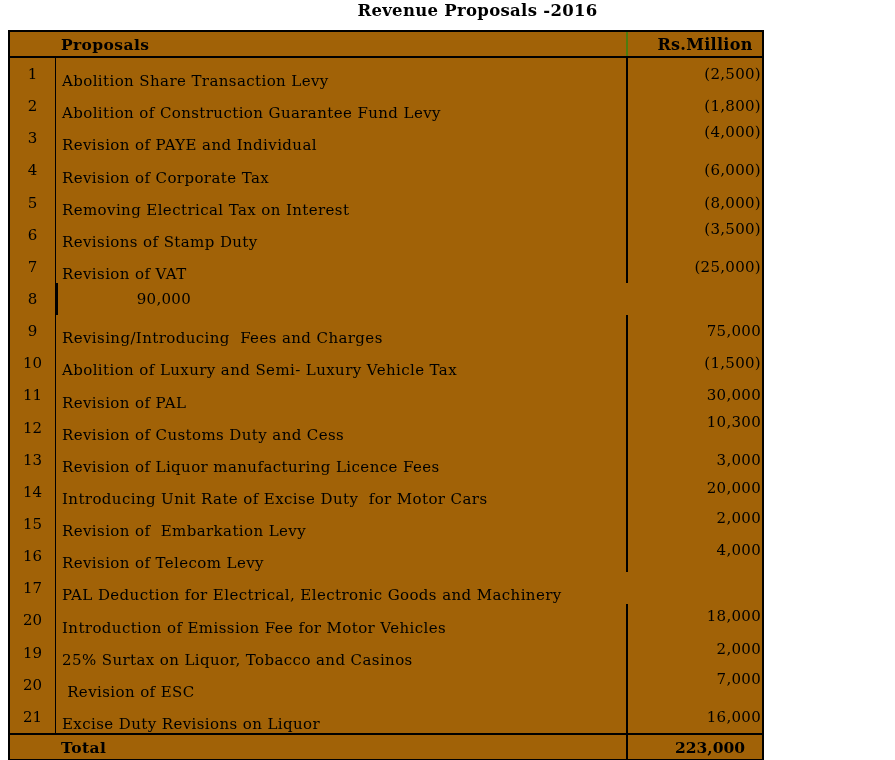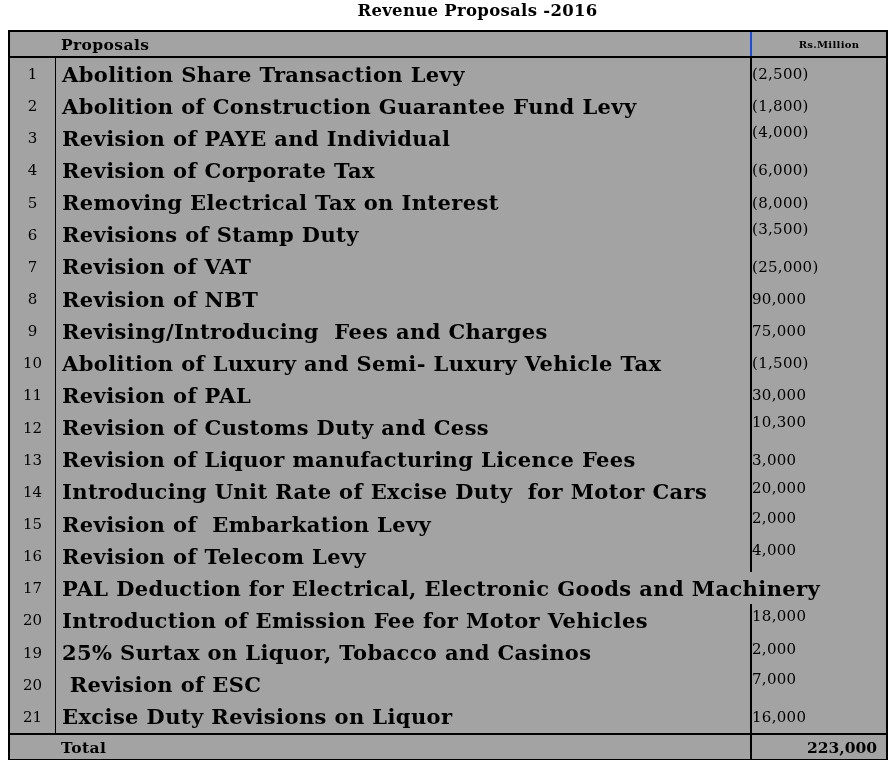--- a/index.html
+++ b/index.html
@@ -17,79 +17,79 @@
     width: 100%;
     text-align: center;
     font-size: 16.5px;
     font-weight: bold;
     letter-spacing: 0.3px;
     margin-left: 30px;
   }
   .rp-table {
     position: absolute;
     left: 8px; top: 30px;
-    width: 880px; height: 731px;
+    width: 756px; height: 731px;
     border: 2px solid #000;
     display: flex;
     flex-direction: column;
-    background: #a3a3a3;
+    background: #a16207;
   }
   .header-row {
     flex: 0 0 26px;
     border-bottom: 2px solid #000;
     display: flex;
     font-weight: bold;
   }
   .header-prop {
     flex: 1;
     display: flex;
     align-items: center;
     padding-left: 51px;
     font-size: 15.5px;
     letter-spacing: 0.4px;
   }
   .header-amt {
     flex: 0 0 136px;
-    border-left: 2px solid #1d4ed8;
+    border-left: 2px solid #4d7c0f;
     display: flex;
     align-items: center;
     justify-content: center;
-    font-size: 10px;
+    font-size: 16px;
     letter-spacing: 0.3px;
     padding-left: 20px;
   }
   .tbody {
     flex: 1 1 auto;
     display: flex;
     flex-direction: column;
   }
   .row { flex: 1 1 0; display: flex; }
   .cell-num {
     flex: 0 0 46px;
     border-right: 1px solid #000;
     display: flex;
     align-items: center;
     justify-content: center;
     font-size: 15px;
   }
   .cell-prop {
     flex: 1;
     display: flex;
-    align-items: center;
+    align-items: flex-end;
     padding-left: 6px;
-    font-size: 21px;
+    font-size: 15px;
     letter-spacing: 0.4px;
     white-space: pre-wrap;
-    font-weight: bold;
   }
   .cell-amt {
     flex: 0 0 136px;
     border-left: 2px solid #000;
     display: flex;
     align-items: center;
+    justify-content: flex-end;
     padding-right: 1px;
     font-size: 15px;
     letter-spacing: 0.3px;
   }
   
   .row:nth-child(3)  .cell-amt span,
   .row:nth-child(6)  .cell-amt span,
   .row:nth-child(12) .cell-amt span,
   .row:nth-child(15) .cell-amt span,
   .row:nth-child(16) .cell-amt span,
@@ -112,21 +112,21 @@
     font-size: 15.5px;
     letter-spacing: 0.4px;
     text-align: right;
   }
   .total-amt {
     flex: 0 0 136px;
     border-left: 2px solid #000;
     display: flex;
     align-items: center;
     justify-content: flex-end;
-    padding-right: 9px;
+    padding-right: 17px;
     font-size: 15.5px;
   }
 </style>
 </head>
 <body>
 
 <div class="page-title">Revenue Proposals -2016</div>
 
 <div class="rp-table">
 
@@ -196,21 +196,20 @@
         </div>
       <div class="cell-prop"><span>Revision of VAT</span></div>
       <div class="cell-amt">
           <span>(25,000)</span>
         </div>
     </div>
     <div class="row">
       <div class="cell-num">
           <span>8</span>
         </div>
-      <div class="cell-prop"><span>Revision of NBT</span></div>
       <div class="cell-amt">
           <span>90,000</span>
         </div>
     </div>
     <div class="row">
       <div class="cell-num">
           <span>9</span>
         </div>
       <div class="cell-prop"><span>Revising/Introducing  Fees and Charges</span></div>
       <div class="cell-amt">

